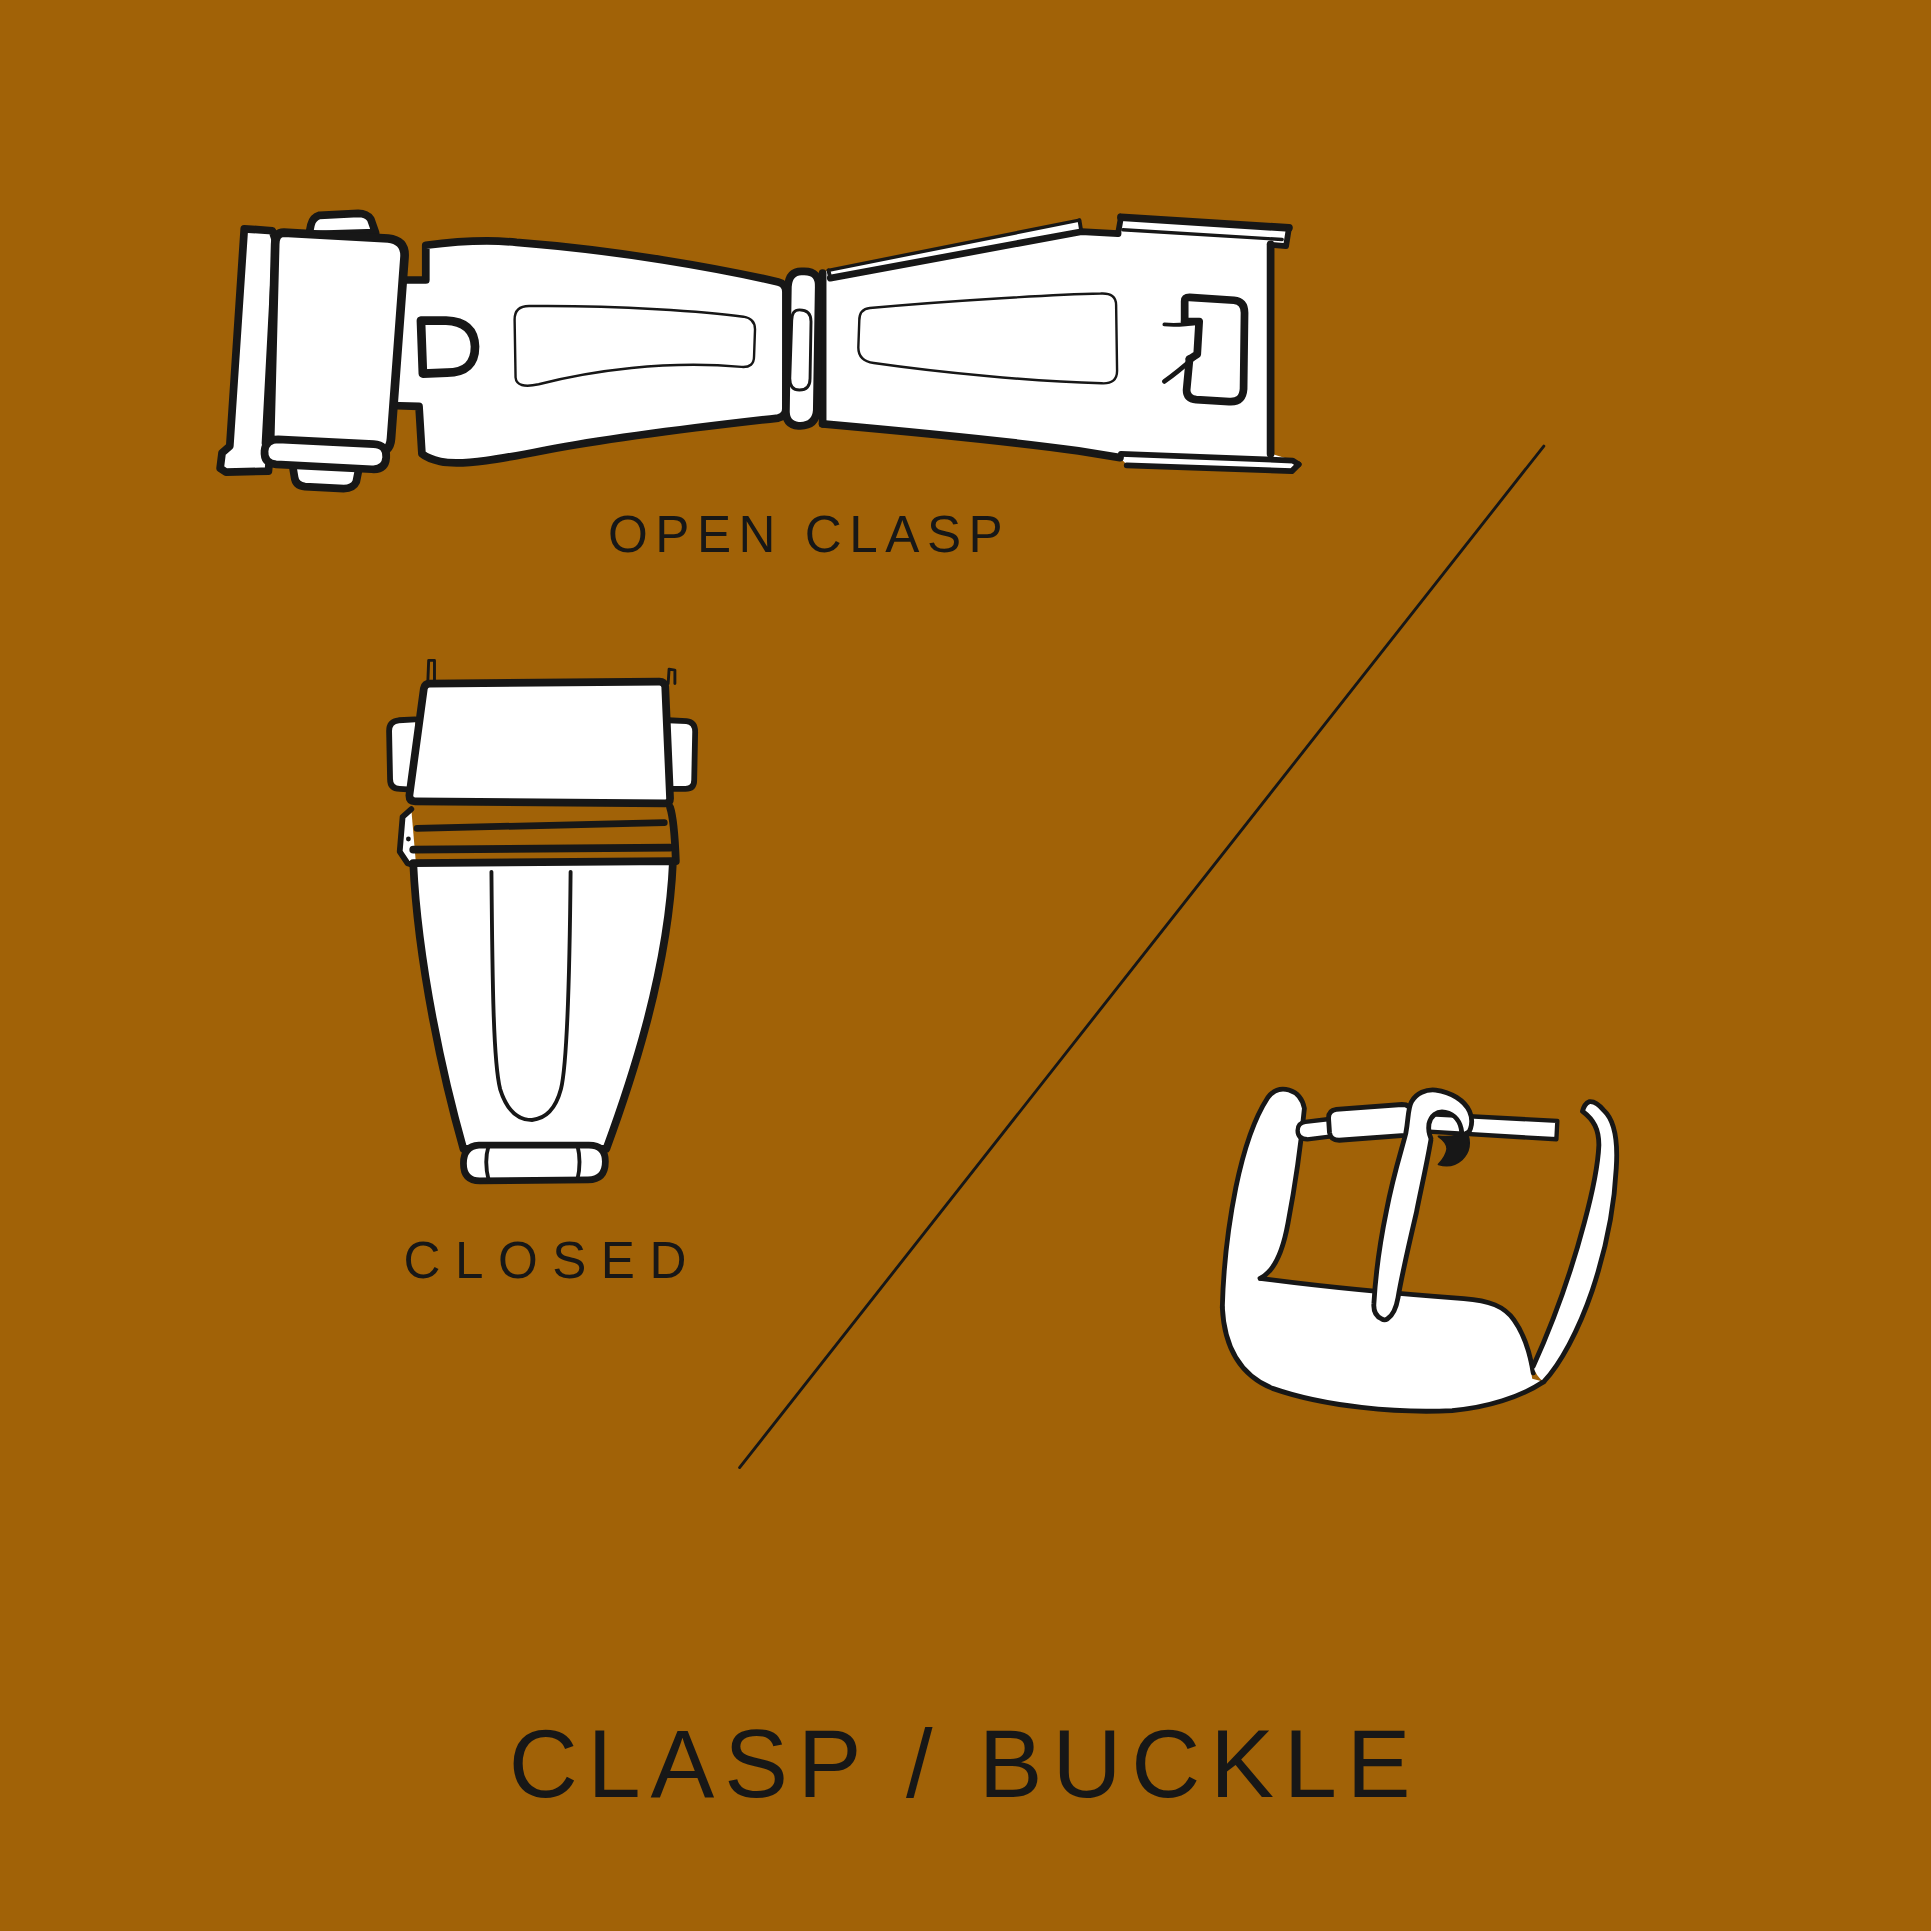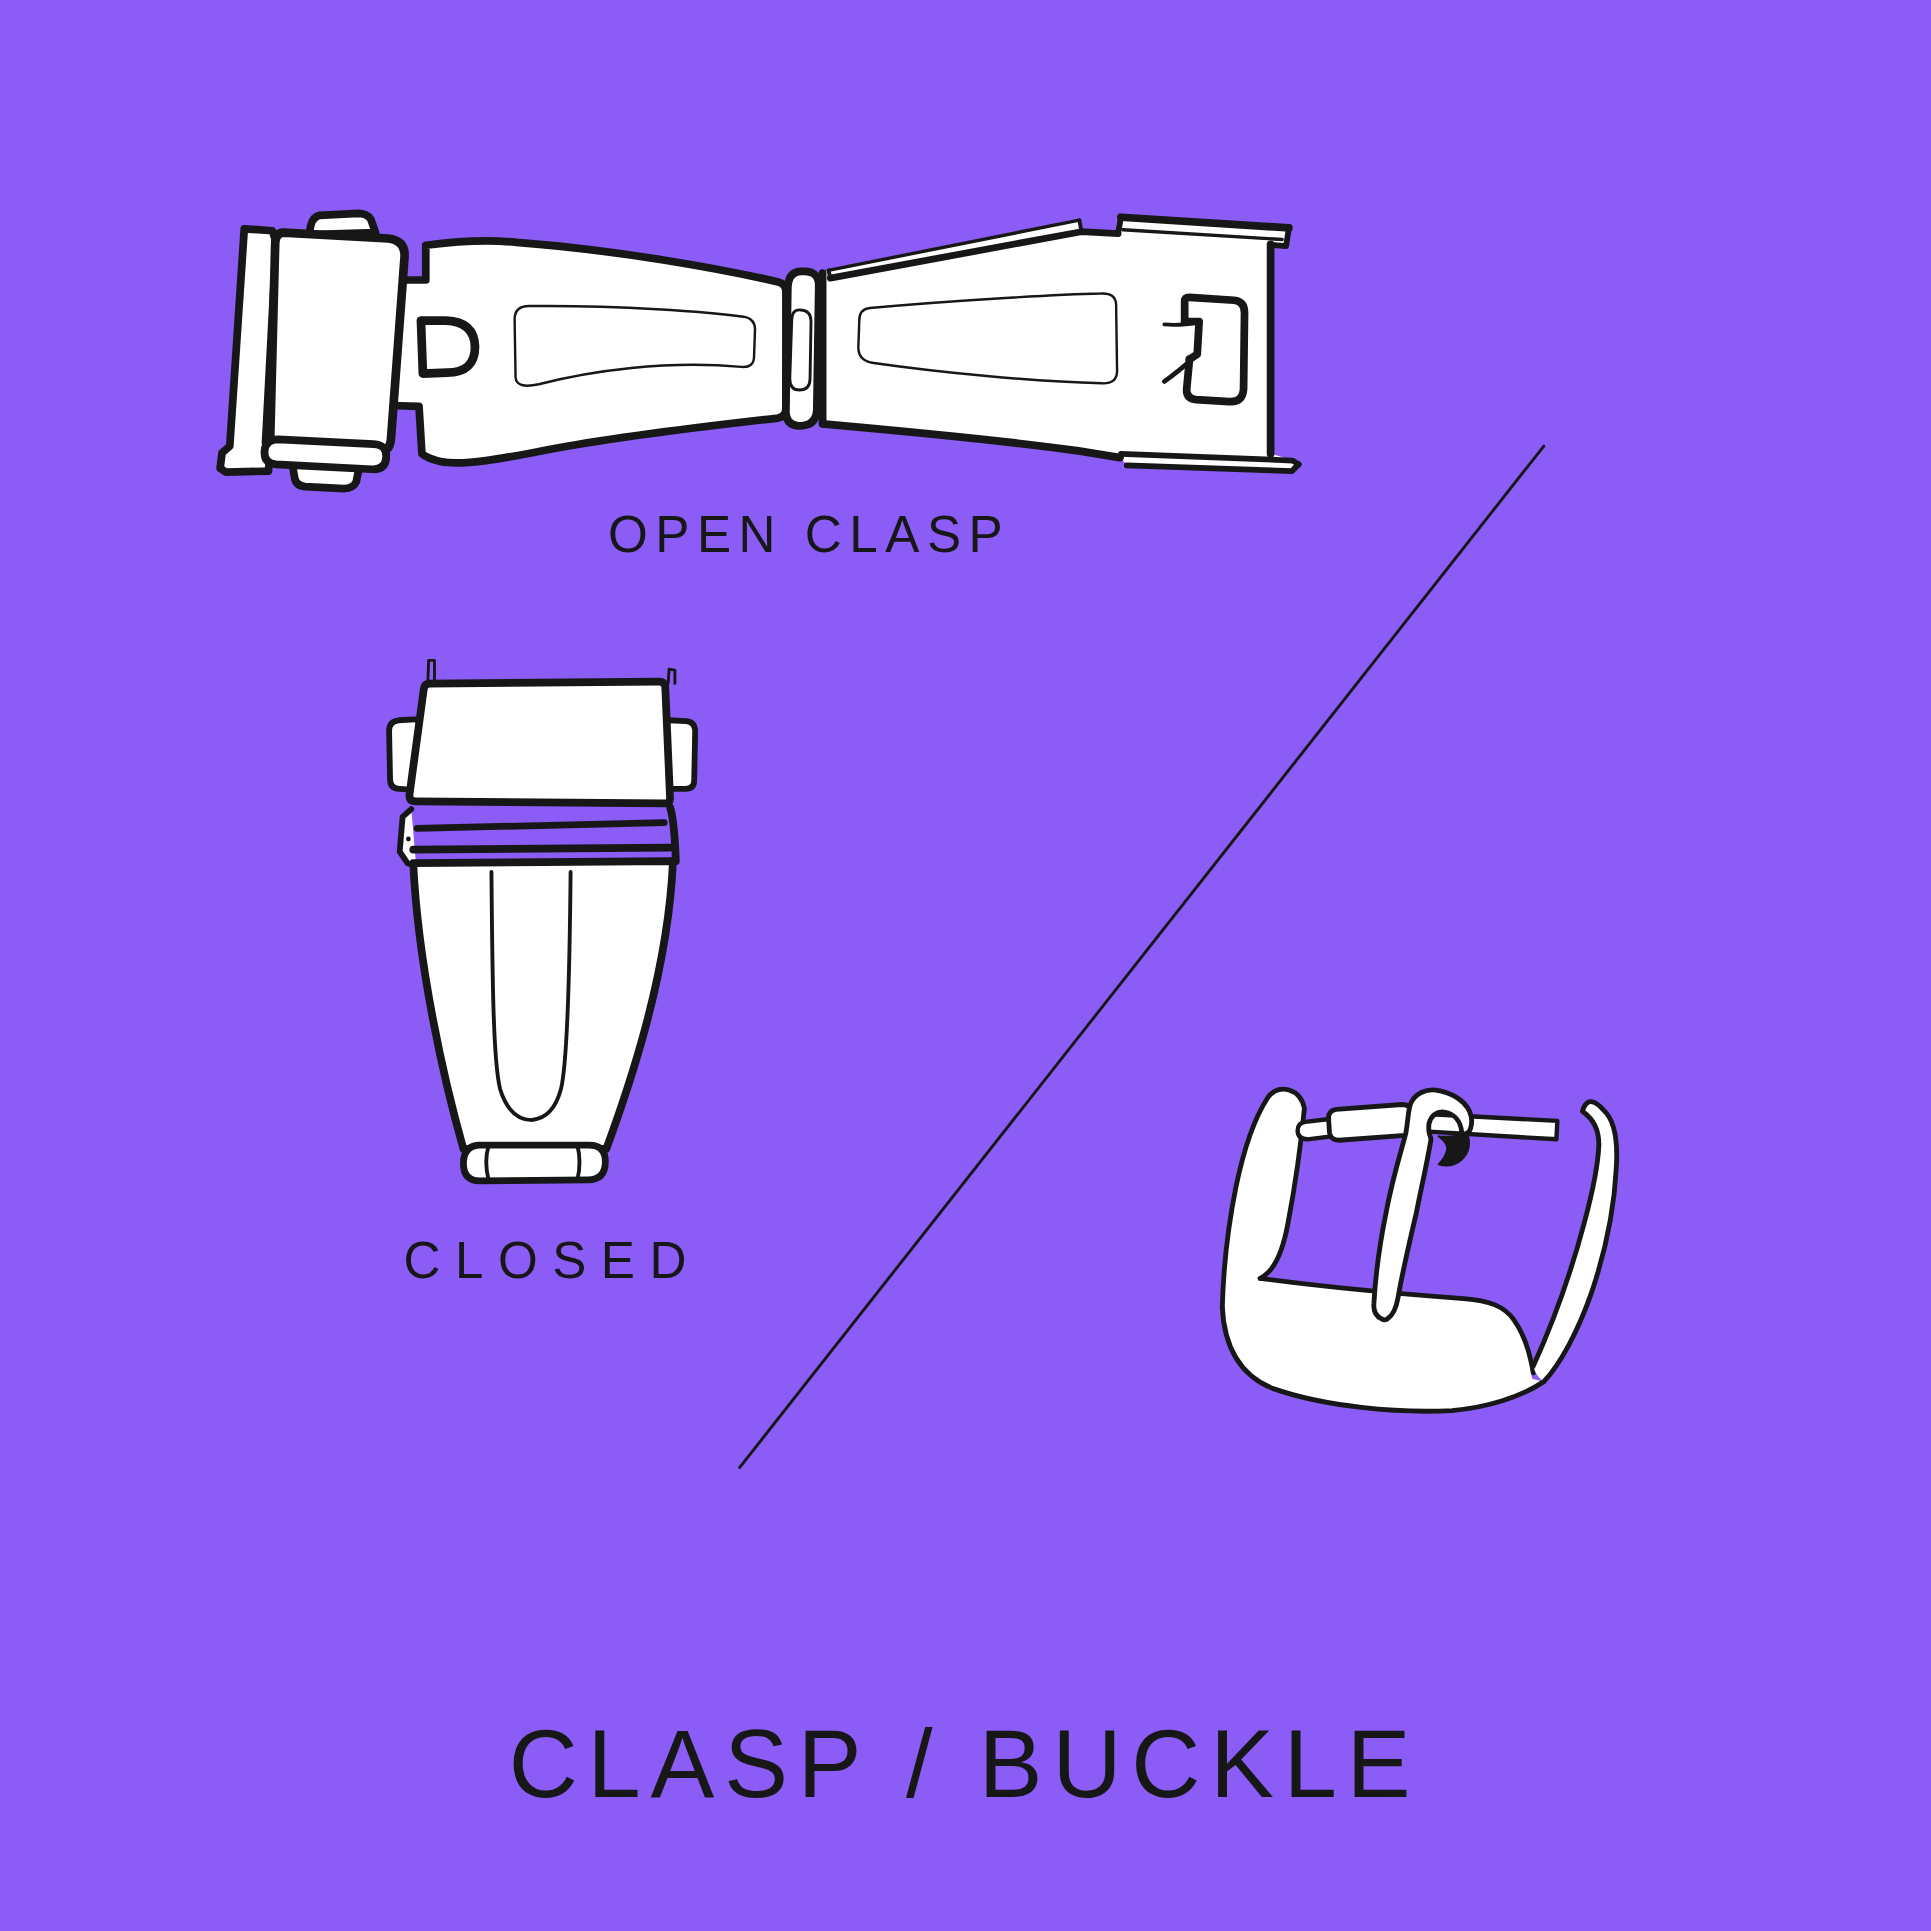--- a/index.html
+++ b/index.html
@@ -1,20 +1,20 @@
 <!DOCTYPE html>
 <html><head>
 <meta charset="utf-8">
 <style>
   html, body { margin: 0; padding: 0; background: #ffffff; }
   #canvas {
     position: relative;
     width: 1931px;
     height: 1931px;
-    background: #8b5cf6;
+    background: #a16207;
     overflow: hidden;
   }
   svg { display: block; }
   .label {
     font-family: "Liberation Sans", sans-serif;
     fill: #171717;
   }
   .label-small { font-size: 53px; letter-spacing: 7.8px; }
   .label-closed { font-size: 53px; letter-spacing: 15px; }
   .label-big { font-size: 99px; letter-spacing: 10.2px; }

